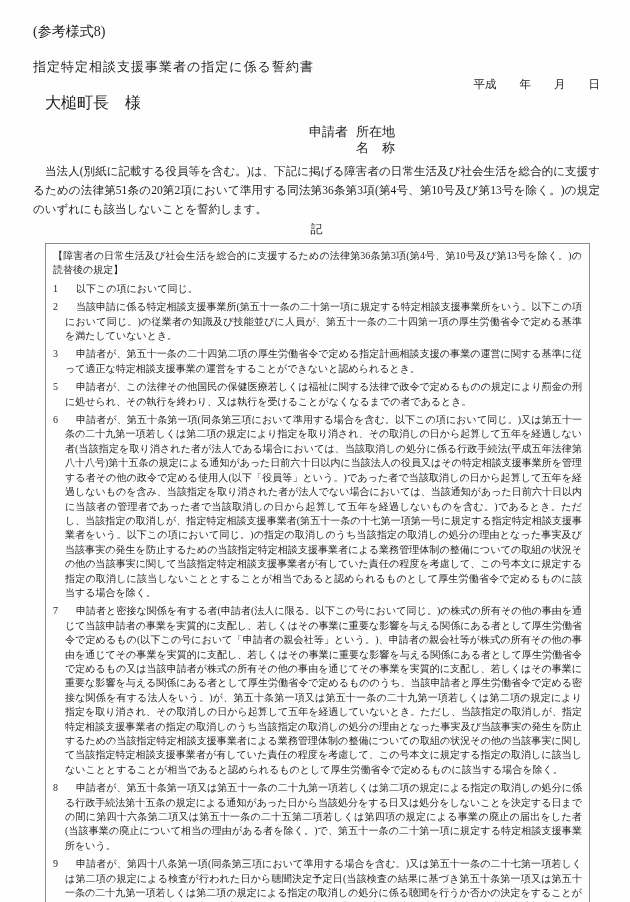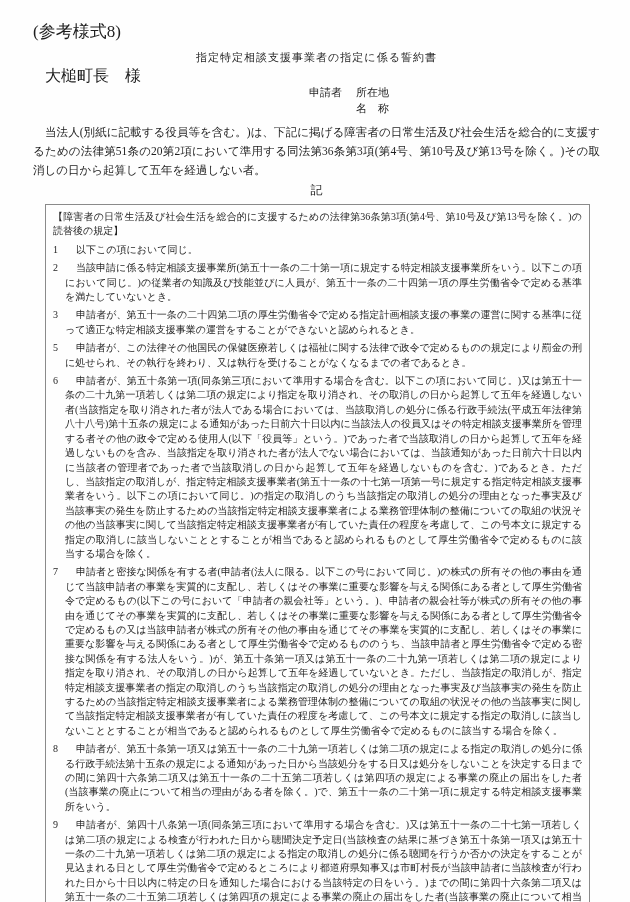--- a/index.html
+++ b/index.html
@@ -9,29 +9,29 @@
     font-family: "Liberation Serif", "DejaVu Serif", serif;
     color: #1e1e1e;
   }
   .page {
     box-sizing: border-box;
     width: 630px; height: 902px;
     padding: 24px 30px 0 33px;
     overflow: hidden;
     background: #fefefe;
   }
-  .form-label { font-size: 17px; line-height: 15px; }
+  .form-label { font-size: 14px; line-height: 15px; }
   .doc-title {
-    text-align: center;
-    font-size: 11px; line-height: 16px;
-    margin-top: 10px; letter-spacing: 1px;
+    text-align: left;
+    font-size: 13px; line-height: 16px;
+    margin-top: 20px; letter-spacing: 1px;
   }
   .date-line { text-align: right; font-size: 11.5px; line-height: 15px; margin-top: 2px; }
   .addressee { font-size: 16px; line-height: 16px; margin-top: 3px; margin-left: 12px; }
-  .applicant { margin-left: 276px; font-size: 11px; line-height: 15.5px; margin-top: 1px; }
+  .applicant { margin-left: 276px; font-size: 13px; line-height: 15.5px; margin-top: 13px; }
   .applicant .lbl { display: inline-block; width: 47px; }
   .pledge {
     margin-top: 7px;
     font-size: 11.5px; line-height: 19px;
     text-align: justify; text-indent: 12px;
   }
   .ki { text-align: center; font-size: 12px; line-height: 17px; margin-top: 2px; }
   .box {
     margin-top: 5px; margin-left: 12px;
     width: 545px; box-sizing: border-box;
@@ -43,32 +43,33 @@
   .box-heading { margin: 0; }
   .item { margin-top: 4px; padding-left: 12px; text-indent: -12px; }
   .item .num { display: inline-block; width: 23px; text-indent: 0; }
 </style>
 </head>
 <body>
 
 <div class="page">
   <div class="form-label">(参考様式8)</div>
   <div class="doc-title">指定特定相談支援事業者の指定に係る誓約書</div>
+  <div class="date-line">平成　　年　　月　　日</div>
   <div class="addressee">大槌町長　様</div>
 
   <div class="applicant">
     <div class="row">
       <span class="lbl">申請者</span><span class="val">所在地</span>
     </div>
     <div class="row">
       <span class="lbl"></span><span class="val">名　称</span>
     </div>
   </div>
 
-  <div class="pledge">当法人(別紙に記載する役員等を含む。)は、下記に掲げる障害者の日常生活及び社会生活を総合的に支援するための法律第51条の20第2項において準用する同法第36条第3項(第4号、第10号及び第13号を除く。)その取消しの日から起算して五年を経過しない者。</div>
+  <div class="pledge">当法人(別紙に記載する役員等を含む。)は、下記に掲げる障害者の日常生活及び社会生活を総合的に支援するための法律第51条の20第2項において準用する同法第36条第3項(第4号、第10号及び第13号を除く。)の規定のいずれにも該当しないことを誓約します。</div>
   <div class="ki">記</div>
 
   <div class="box">
     <div class="box-heading">【障害者の日常生活及び社会生活を総合的に支援するための法律第36条第3項(第4号、第10号及び第13号を除く。)の読替後の規定】</div>
     <div id="items">
   <div class="item">
     <span class="num">1</span><span class="txt">以下この項において同じ。</span>
   </div>
 
   <div class="item">

